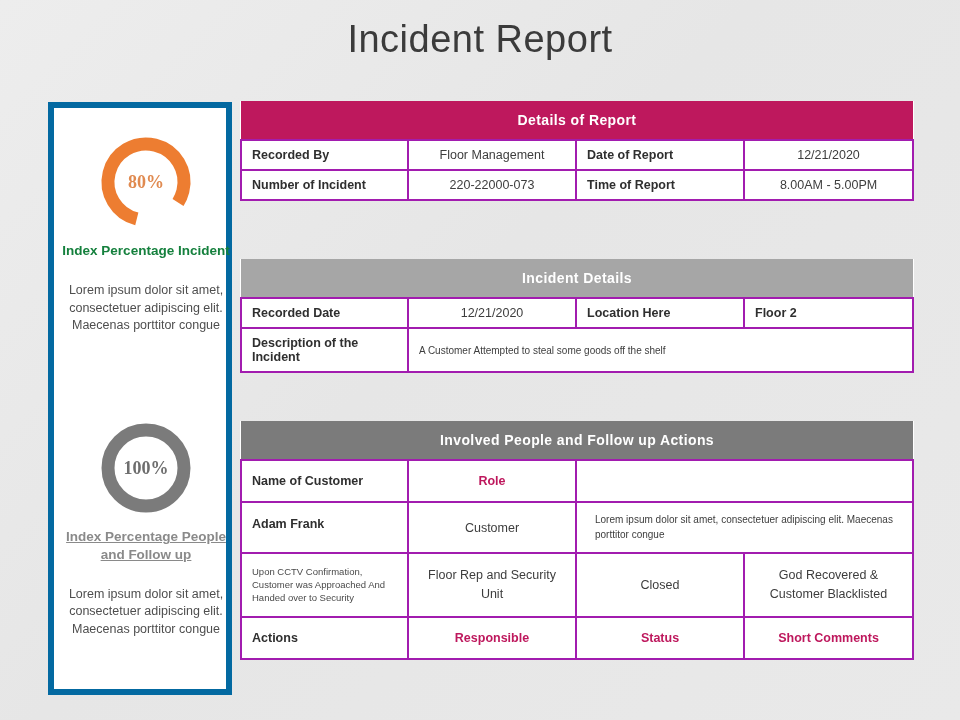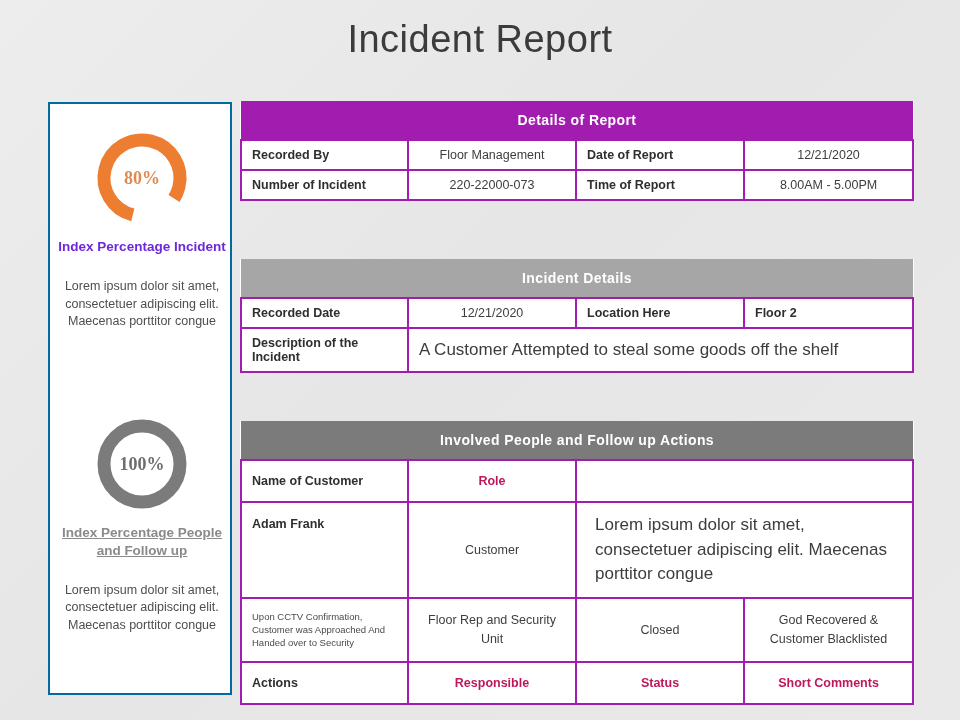--- a/index.html
+++ b/index.html
@@ -30,21 +30,21 @@
   }
 
   
   .sidebar-card {
     position: absolute;
     left: 48px;
     top: 102px;
     width: 184px;
     height: 593px;
     background: #ffffff;
-    border: 2px solid #0369a1;
+    border: 6px solid #0369a1;
   }
 
   .kpi-block {
     position: absolute;
     left: 0;
     width: 184px;
     text-align: center;
   }
   .kpi-block.first { top: 26px; }
   .kpi-block.second { top: 312px; }
@@ -71,21 +71,21 @@
   .donut-value.orange { color: #e08a50; }
   .donut-value.gray { color: #6e6e6e; }
 
   .kpi-label {
     margin-top: 12px;
     font-size: 13.5px;
     font-weight: bold;
     line-height: 1.32;
     padding: 0 8px;
   }
-  .kpi-label.orange { color: #6d28d9; }
+  .kpi-label.orange { color: #15803d; }
   .kpi-label.gray { color: #8a8a8a; text-decoration: underline; }
 
   .kpi-desc {
     margin-top: 22px;
     font-size: 12.5px;
     color: #4e4e4e;
     line-height: 1.42;
     padding: 0 14px;
   }
 
@@ -110,38 +110,38 @@
 
   .tbl-head th {
     border: none;
     text-align: center;
     color: #ffffff;
     font-size: 14px;
     font-weight: bold;
     letter-spacing: 0.4px;
     padding: 11px 6px;
   }
-  .head-orange { background: #a21caf; }
+  .head-orange { background: #be185d; }
   .head-gray-light { background: #a6a6a6; }
   .head-gray-dark { background: #7b7b7b; }
 
   .lbl {
     font-size: 12.5px;
     font-weight: bold;
     color: #2f2f2f;
     text-align: left;
   }
   .val {
     font-size: 12.5px;
     color: #3d3d3d;
     text-align: center;
     font-weight: normal;
   }
   .val-left {
-    font-size: 17px;
+    font-size: 10px;
     color: #3d3d3d;
     text-align: left;
   }
   .hdr-c {
     font-size: 12.5px;
     font-weight: bold;
     color: #be185d;
     text-align: center;
   }
   .small {

